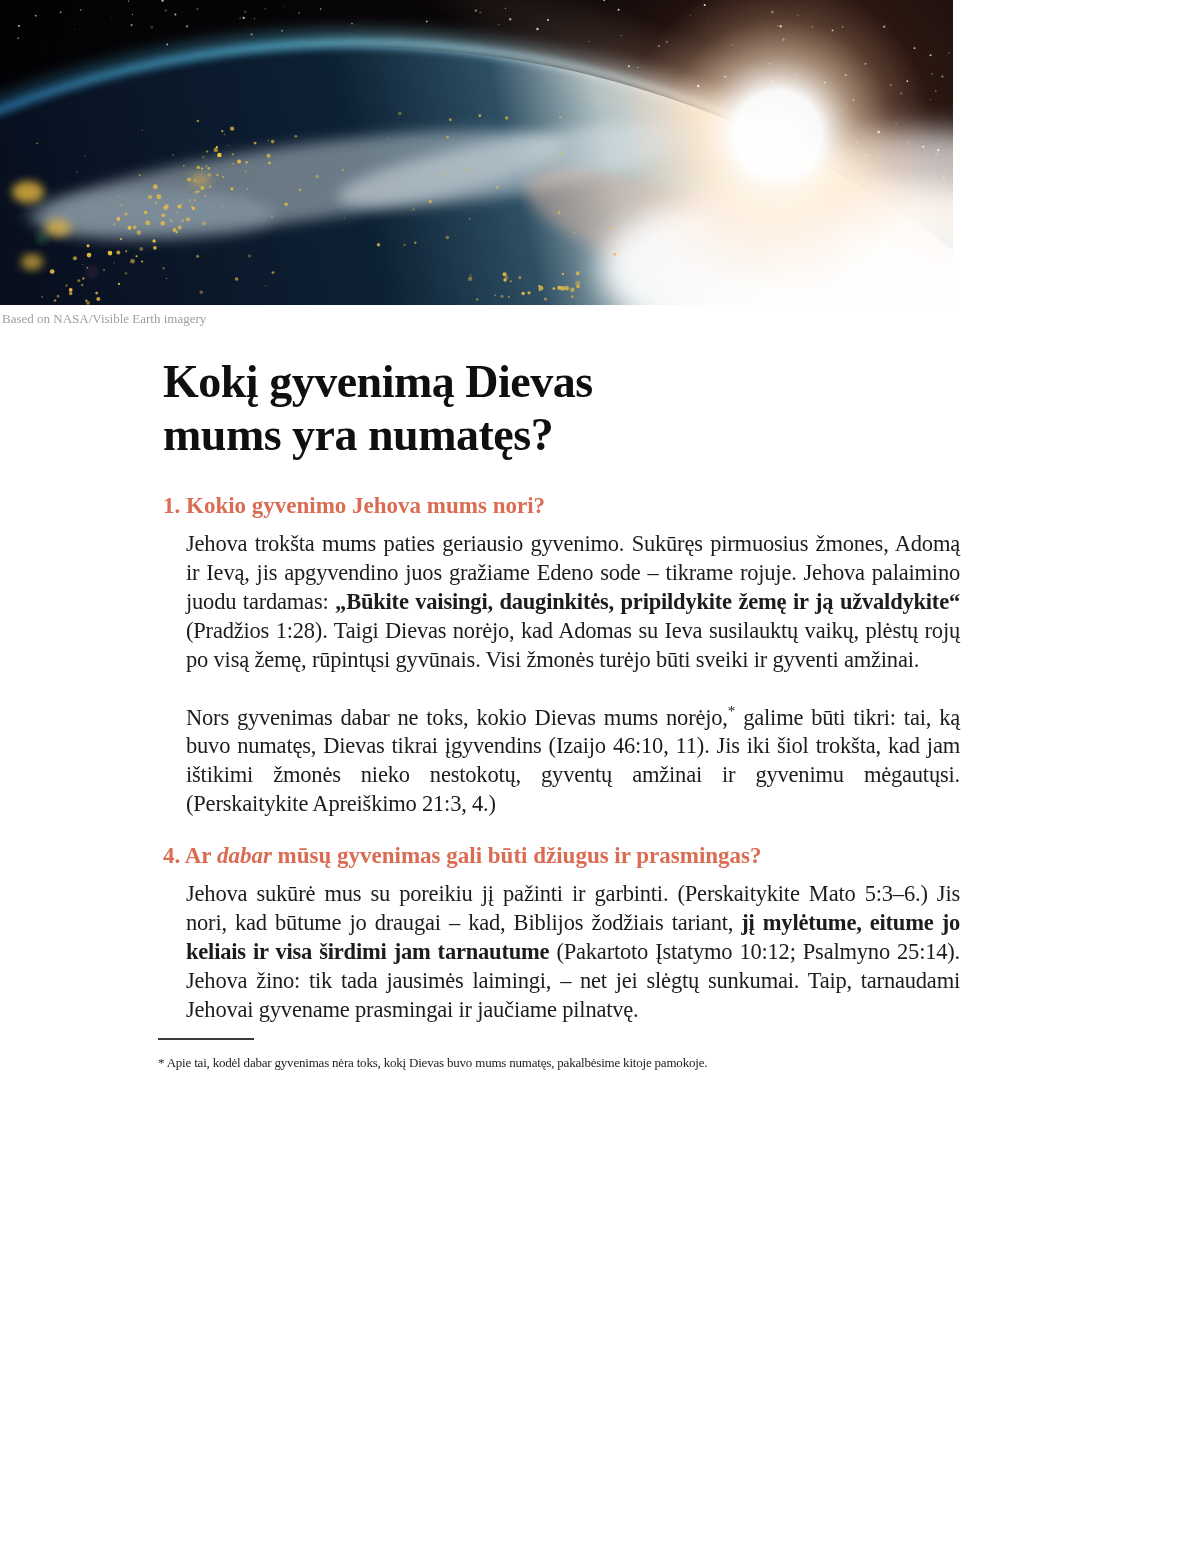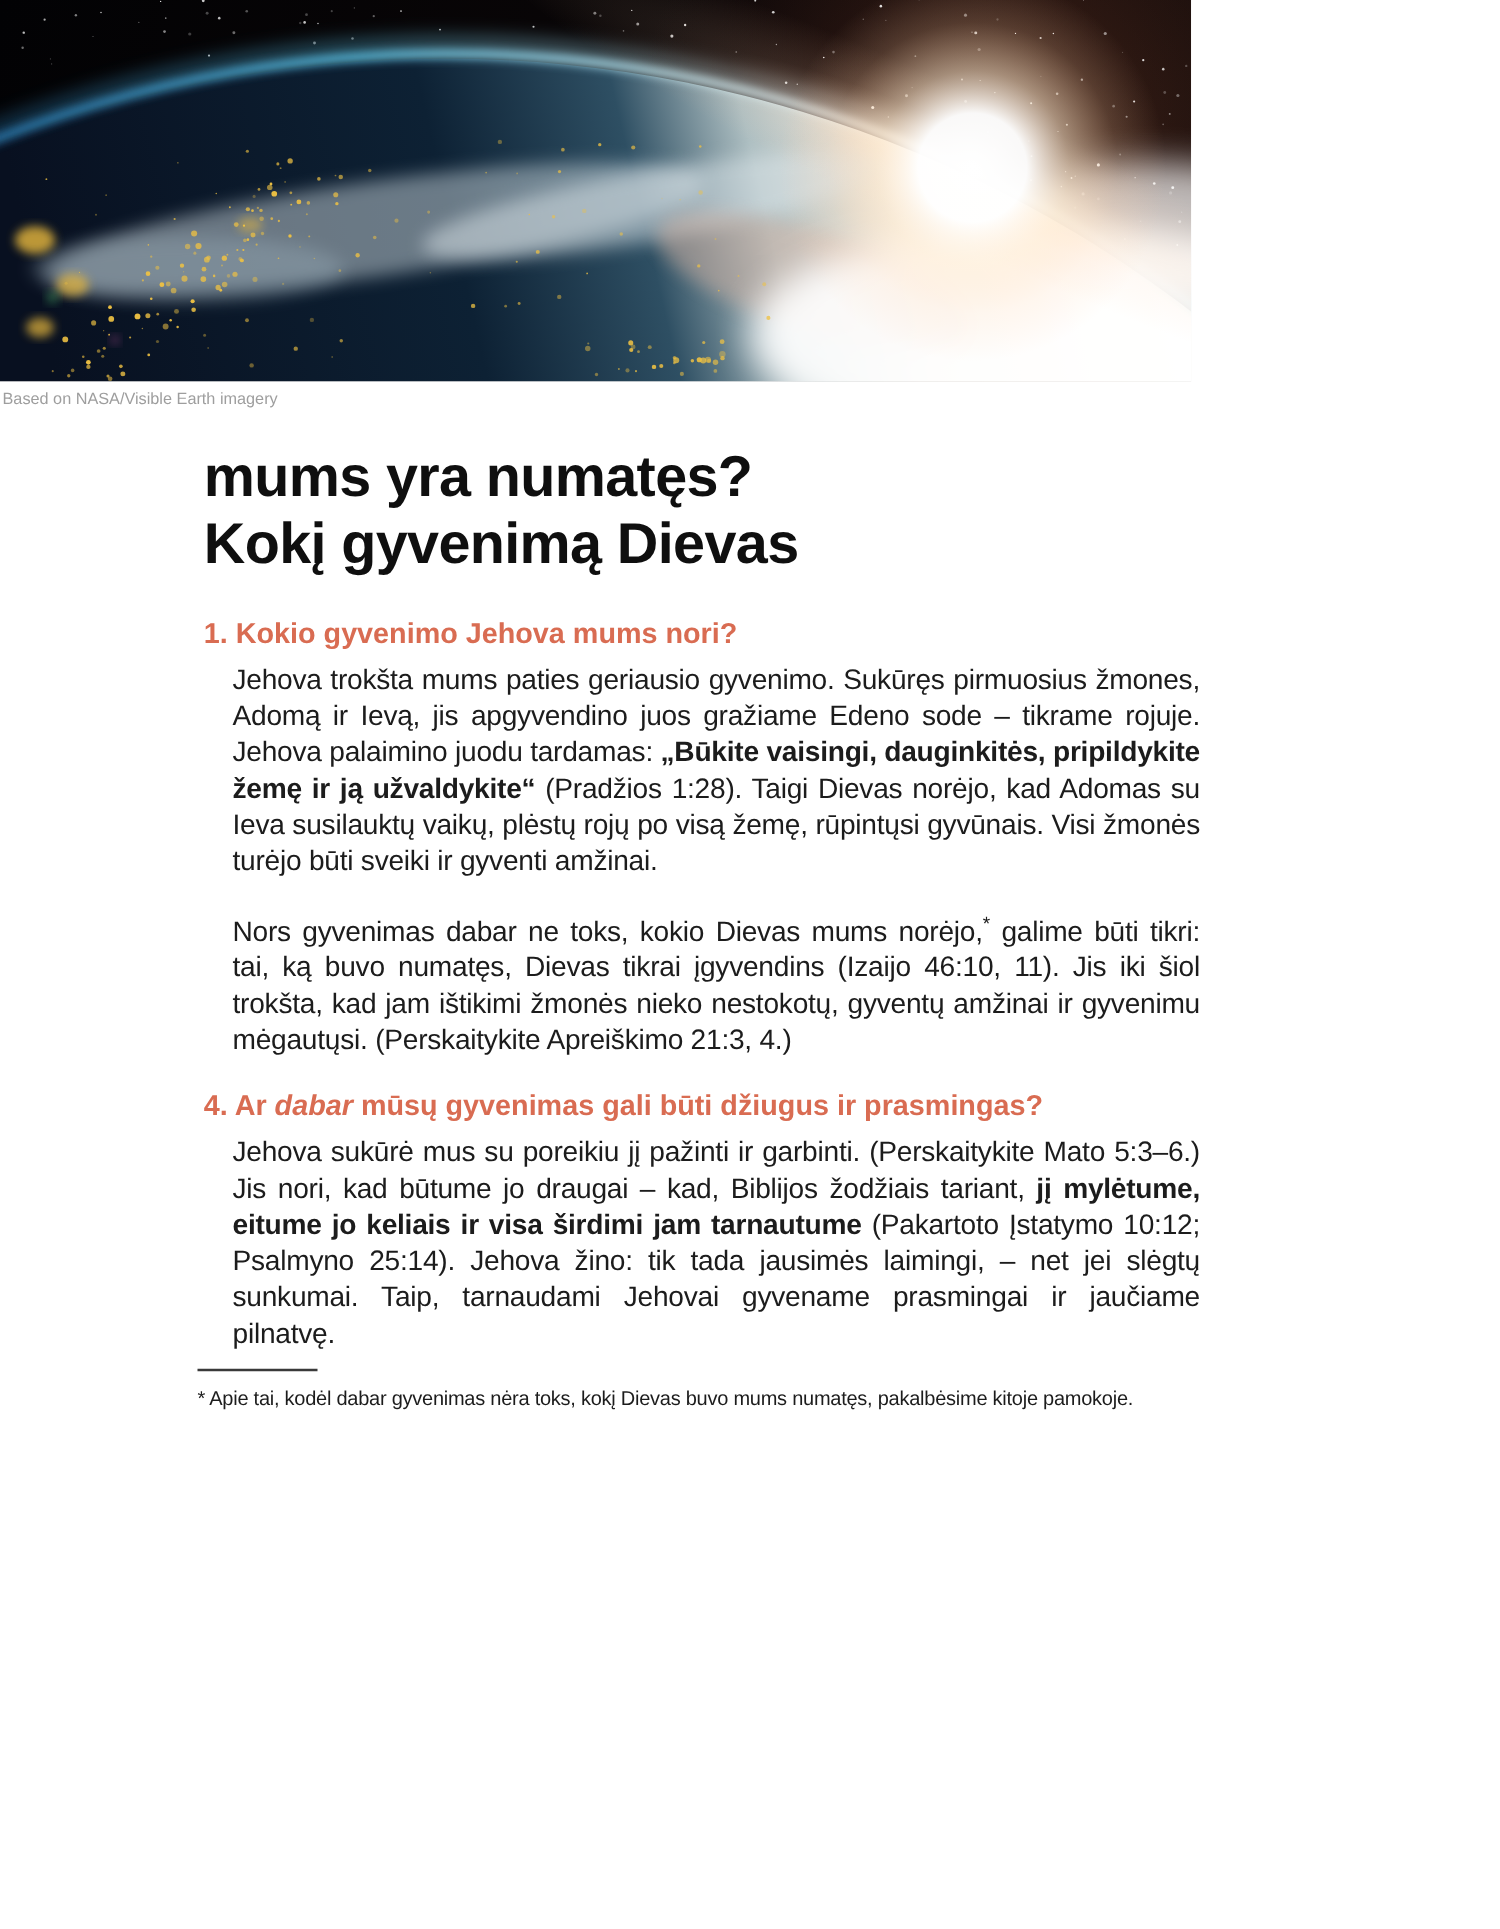--- a/index.html
+++ b/index.html
@@ -2,21 +2,21 @@
 <html><head>
 <meta charset="utf-8">
 <style>
   html,body { margin:0; padding:0; background:#ffffff; }
   body {
     width:1200px; height:1543px;
     font-family:"Liberation Sans","DejaVu Sans",sans-serif;
     color:#1c1c1c;
     -webkit-font-smoothing:antialiased;
   }
-  .page { position:relative; width:1200px; height:1543px; background:#fff; overflow:hidden; }
+  .page { position:relative; width:1200px; height:1543px; background:#fff; overflow:hidden;font-family:Liberation Serif, serif; }
 
   
   .hero-row { display:flex; height:305px; }
   .hero { width:953px; height:305px; flex:0 0 auto; display:block; }
   .hero-gap { width:5px; flex:0 0 auto; background:#fff; }
   .chapter-box {
     flex:1 1 auto; display:flex; flex-direction:column; align-items:center;
   }
   .chapter-num {
     margin-top:88px; color:#fff; font-weight:bold;
@@ -39,21 +39,21 @@
   .intro { margin:42px 0 0 23px; }
   .section-heading {
     margin:24px 0 0 0; font-size:23px; line-height:28px; font-weight:bold;
     color:#d96c52;
   }
   .section p { margin:9px 0 0 23px; }
   .section p + p { margin-top:22px; }
   sup { font-size:0.68em; }
   .footnote-rule { margin:14px 0 0 -5px; width:96px; border:0; border-top:2px solid #3a3a3a; }
   .footnote {
-    margin:9px 0 0 -5px; font-size:16px; line-height:27px; color:#1c1c1c;
+    margin:9px 0 0 -5px; font-size:13px; line-height:27px; color:#1c1c1c;
     text-align:left; letter-spacing:-0.2px;
   }
 </style>
 </head>
 <body>
 
 <div class="page">
 
   <div class="hero-row">
 
@@ -447,22 +447,22 @@
     <div class="chapter-box">
       <div class="chapter-num">25</div>
       <div class="chapter-underline"></div>
     </div>
   </div>
 
   <div class="caption">Based on NASA/Visible Earth imagery</div>
 
   <div class="content">
     <h1 class="title">
+      <div>Kokį gyvenimą Dievas</div>
       <div>mums yra numatęs?</div>
-      <div>Kokį gyvenimą Dievas</div>
     </h1>
 
 
     <div id="sections">
   <section class="section">
     <h2 class="section-heading"><span>1. Kokio gyvenimo Jehova mums nori?</span></h2>
     <div class="paras">
             <p class="body-text"><span>Jehova trokšta mums paties geriausio gyvenimo. Sukūręs pirmuosius žmones, Adomą ir Ievą, jis apgyvendino juos gražiame Edeno sode – tikrame rojuje. Jehova palaimino juodu tardamas: </span><span style="font-weight: bold;">„Būkite vaisingi, dauginkitės, pripildykite žemę ir ją užvaldykite“</span><span> (Pradžios 1:28). Taigi Dievas norėjo, kad Adomas su Ieva susilauktų vaikų, plėstų rojų po visą žemę, rūpintųsi gyvūnais. Visi žmonės turėjo būti sveiki ir gyventi amžinai.</span></p>
             <p class="body-text"><span>Nors gyvenimas dabar ne toks, kokio Dievas mums norėjo,</span><sup>*</sup><span> galime būti tikri: tai, ką buvo numatęs, Dievas tikrai įgyvendins (Izaijo 46:10, 11). Jis iki šiol trokšta, kad jam ištikimi žmonės nieko nestokotų, gyventų amžinai ir gyvenimu mėgautųsi. (Perskaitykite Apreiškimo 21:3, 4.)</span></p>
           </div>

